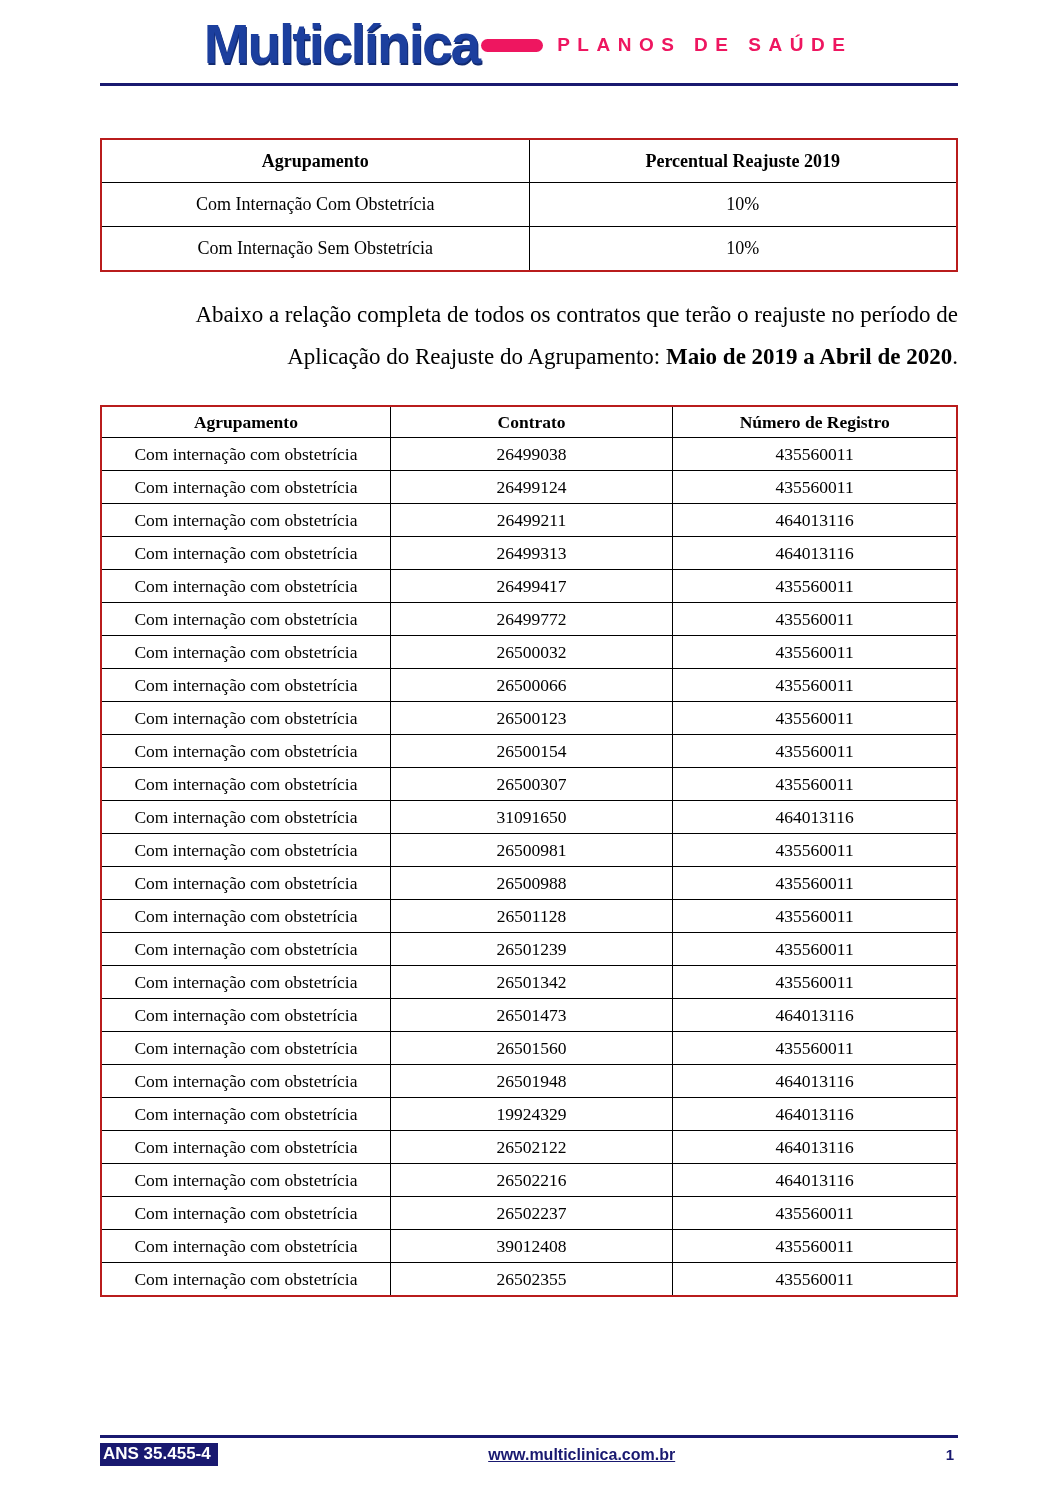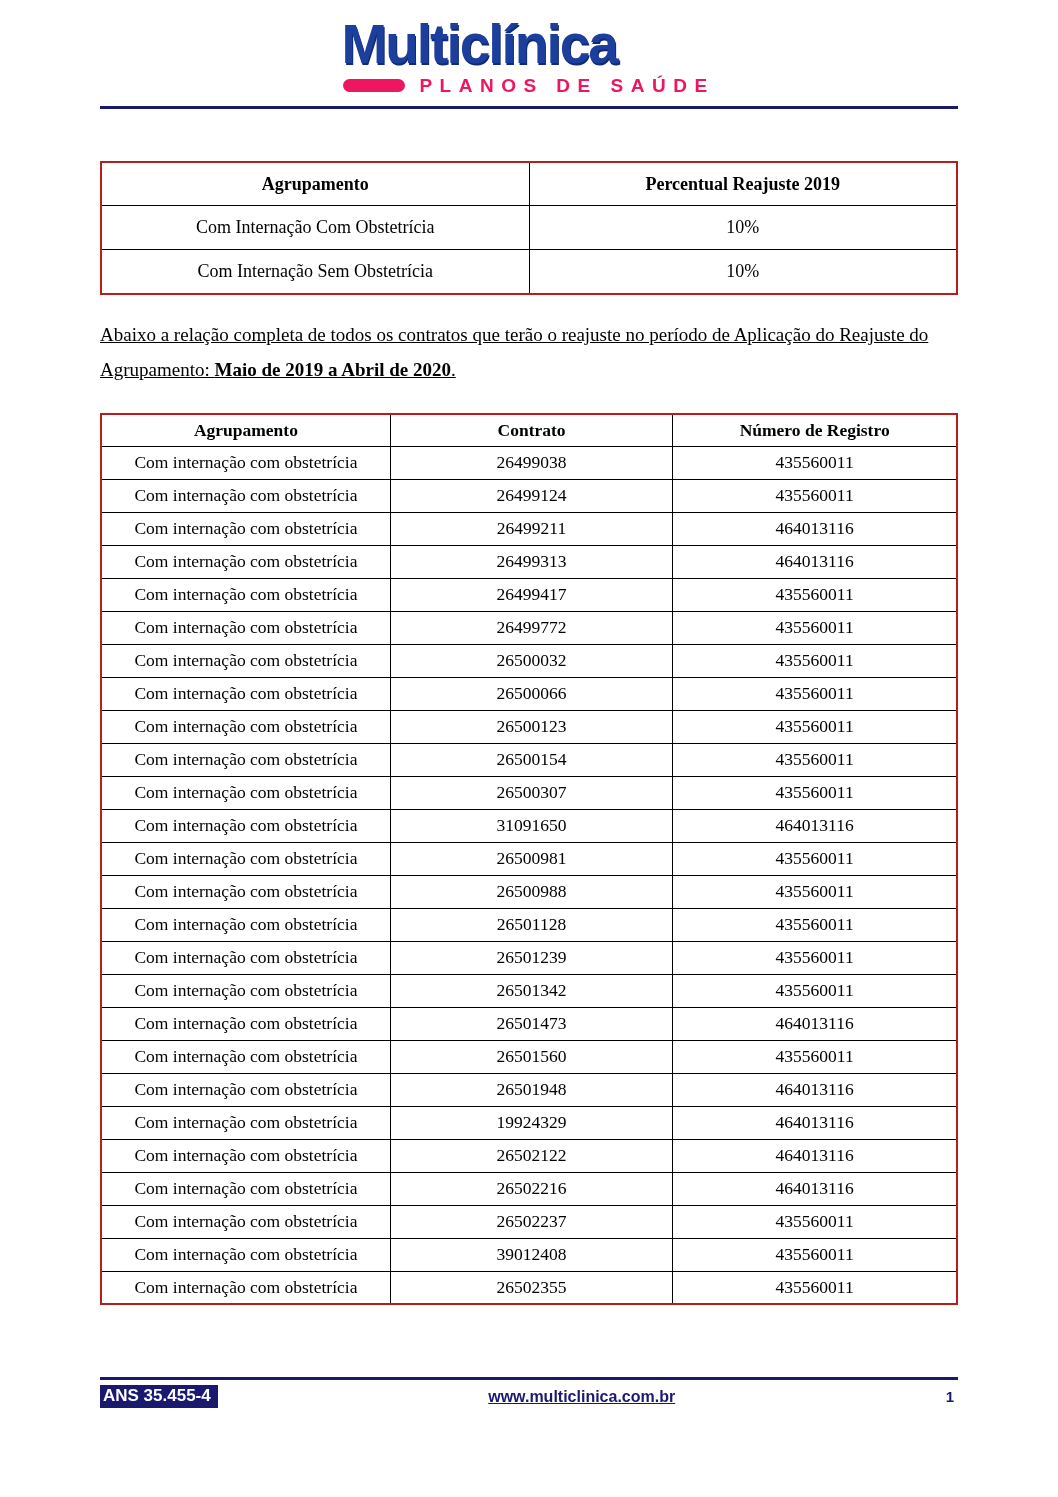--- a/index.html
+++ b/index.html
@@ -15,21 +15,21 @@
   .page { padding-top: 16px; }
 
   
   .logo-wrap {
     width: 858px;
     margin: 0 auto;
     display: flex;
     flex-direction: column;
     align-items: center;
   }
-  .logo-inner { display: inline-flex; flex-direction: column; }
+  .logo-inner { display: inline-flex; flex-direction: row; }
   .logo-name {
     font-family: "Liberation Sans", sans-serif;
     font-weight: bold;
     font-size: 55px;
     line-height: 1.05;
     letter-spacing: -2px;
     color: #1c3f9e;
     text-shadow: 1px 2px 0 #122a70;
   }
   .logo-tagline-row {
@@ -81,40 +81,39 @@
 
   .summary-table { margin-top: 52px; }
   .summary-table th { height: 44px; font-size: 18px; font-weight: bold; }
   .summary-table td { height: 44px; font-size: 18px; }
   .summary-table .col-group    { width: 50%; }
   .summary-table .col-percent  { width: 50%; }
 
   .intro {
     width: 858px;
     margin: 22px auto 0 auto;
-    font-size: 19px;
+    font-size: 23px;
     line-height: 1.85;
-    text-align: left;
-    text-decoration: underline;
+    text-align: right;
   }
   .intro b { font-weight: bold; }
 
   .contracts-table { margin-top: 26px; }
   .contracts-table th { height: 32px; font-size: 17.5px; font-weight: bold; }
   .contracts-table td { height: 33px; font-size: 17.5px; }
   .contracts-table .col-agrup    { width: 33.8%; }
   .contracts-table .col-contrato { width: 33.0%; }
   .contracts-table .col-registro { width: 33.2%; }
 
   
   .footer {
     position: absolute;
     left: 100px;
     width: 858px;
-    top: 1377px;
+    top: 1435px;
   }
   .footer-rule { border: 0; border-top: 3px solid #191970; }
   .footer-row {
     margin-top: 5px;
     display: flex;
     align-items: center;
   }
   .ans-badge {
     font-family: "Liberation Sans", sans-serif;
     font-weight: bold;

